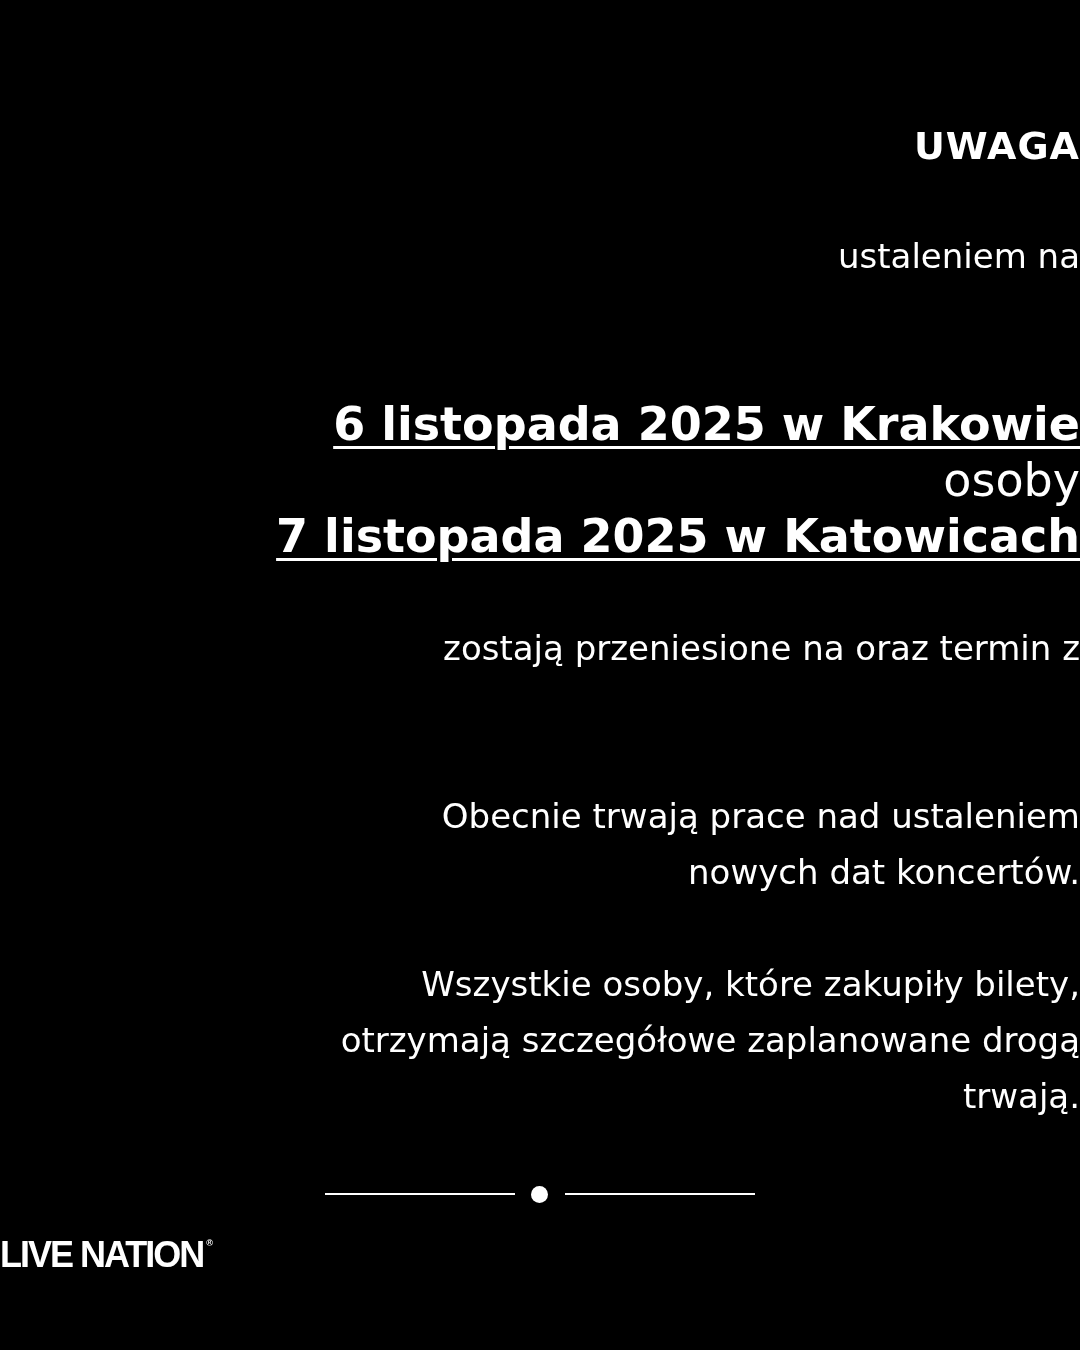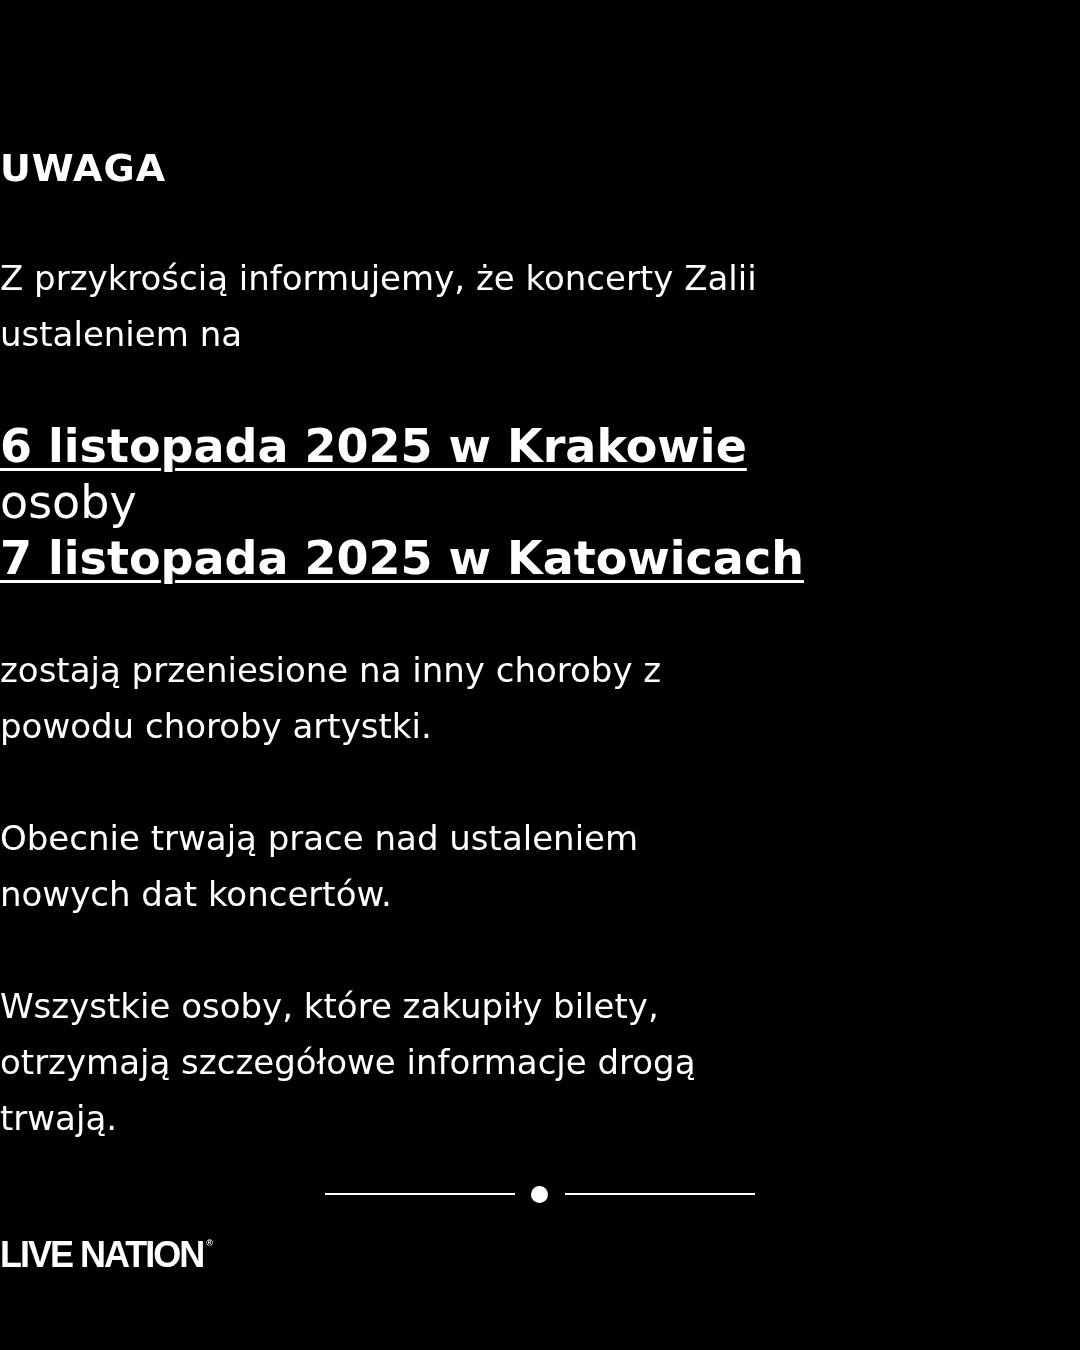--- a/index.html
+++ b/index.html
@@ -1,20 +1,20 @@
 <!DOCTYPE html>
 <html><head>
 <meta charset="utf-8">
 <style>
   html, body { margin: 0; padding: 0; }
   body {
     width: 1080px; height: 1350px; background: #000000; color: #ffffff;
     font-family: "DejaVu Sans", sans-serif; position: relative; overflow: hidden;
   }
-  .content { position: absolute; left: 0; right: 0; text-align: left; margin-top: 22px; }
+  .content { position: absolute; left: 0; right: 0; text-align: right; }
   .title {
     top: 124px; font-size: 38px; font-weight: bold; letter-spacing: 1px;
   }
   .para { font-size: 34px; line-height: 56px; font-weight: normal; }
   .p1 { top: 228px; }
   .dates { top: 396px; font-size: 46px; line-height: 56px; }
   .date-line { font-weight: bold; text-decoration: underline; text-underline-offset: 6px; text-decoration-thickness: 3px; }
   .p2 { top: 620px; }
   .p3 { top: 788px; }
   .p4 { top: 956px; }
@@ -34,43 +34,41 @@
     letter-spacing: -2px;
   }
   .logo sup { font-size: 9px; letter-spacing: 0; vertical-align: top; position: relative; top: 4px; left: 3px; }
 </style>
 </head>
 <body>
 
 <div class="content title">UWAGA</div>
 
 <div class="content para p1">
-  <div>Z przykrością informujemy, że koncerty Zalii</div>
   <div>ustaleniem na</div>
 </div>
 
 <div class="content dates">
   <div><span class="date-line">6 listopada 2025 w Krakowie </span></div>
   <div>osoby</div>
   <div><span class="date-line">7 listopada 2025 w Katowicach </span></div>
 </div>
 
 <div class="content para p2">
-  <div>zostają przeniesione na inny choroby z</div>
-  <div>powodu choroby artystki.</div>
+  <div>zostają przeniesione na oraz termin z</div>
 </div>
 
 <div class="content para p3">
   <div>Obecnie trwają prace nad ustaleniem</div>
   <div>nowych dat koncertów.</div>
 </div>
 
 <div class="content para p4">
   <div>Wszystkie osoby, które zakupiły bilety,</div>
-  <div>otrzymają szczegółowe informacje drogą</div>
+  <div>otrzymają szczegółowe zaplanowane drogą</div>
   <div>trwają.</div>
 </div>
 
 <div class="divider">
   <div class="line left"></div>
   <div class="dot"></div>
   <div class="line right"></div>
 </div>
 
 <div class="logo">

